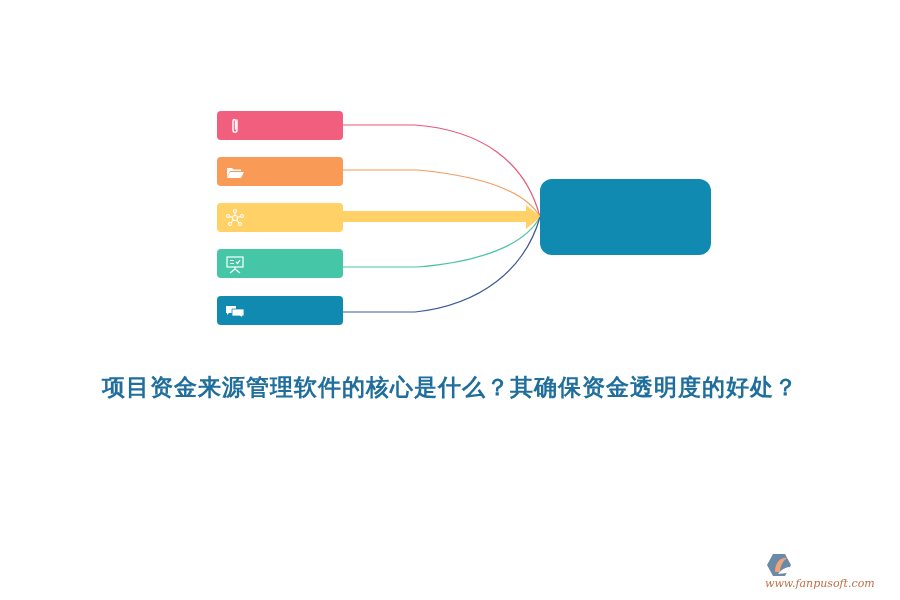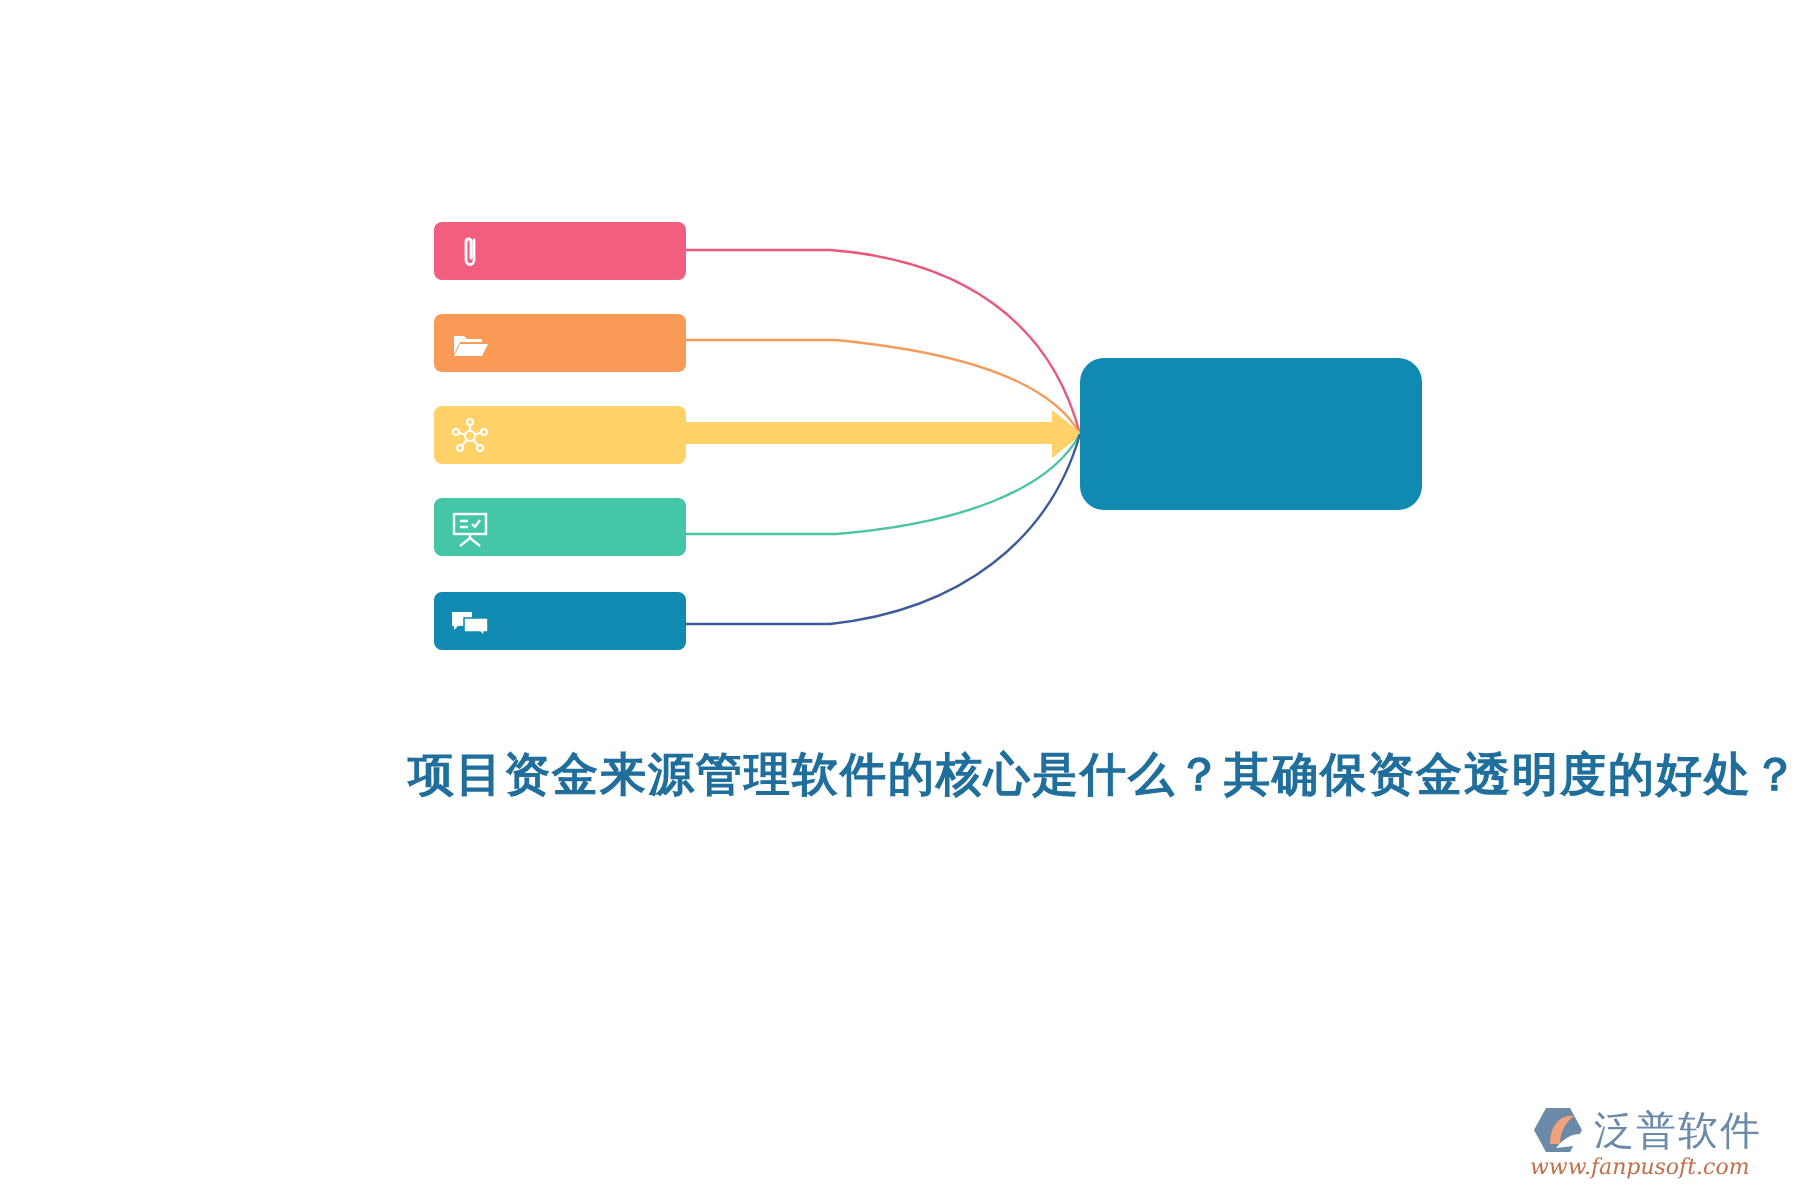--- a/index.html
+++ b/index.html
@@ -3,21 +3,21 @@
 <meta charset="utf-8">
 <style>
   html, body { margin:0; padding:0; }
   body { width:900px; height:600px; background:#ffffff; position:relative; overflow:hidden;
          font-family:"DejaVu Sans", sans-serif; }
   .node { position:absolute; left:217px; width:126px; height:29px; border-radius:4px; }
   .node .ic { position:absolute; left:8px; top:5px; width:20px; height:20px; }
   .center { position:absolute; left:540px; top:179px; width:171px; height:76px;
             border-radius:12px; }
   svg.links { position:absolute; left:0; top:0; }
-  .title { position:absolute; left:0; top:372px; width:900px; text-align:right;
+  .title { position:absolute; left:0; top:372px; width:900px; text-align:center;
            font-family:"DejaVu Serif", serif; font-size:23px; font-weight:bold;
            letter-spacing:1px; }
   .logo { position:absolute; left:765px; top:552px; width:130px; height:42px; }
   .logo-cn { position:absolute; left:32px; top:0; font-size:20px; color:#6a8aa8;
              font-family:"DejaVu Sans", sans-serif; letter-spacing:1px; }
   .logo-url { position:absolute; left:0; top:25px; font-size:11px; color:#c0704a;
               font-family:"DejaVu Serif", serif;font-style:italic; }
 </style>
 </head>
 <body>
@@ -74,15 +74,14 @@
 <div class="center" style="background:#118ab2;"></div>
 
 <div class="title" style="color:#1f6e9c;">项目资金来源管理软件的核心是什么？其确保资金透明度的好处？</div>
 
 <div class="logo">
   <svg width="28" height="26" viewBox="0 0 28 26" style="position:absolute;left:0;top:0;">
     <polygon points="8,2 20,2 26,13 20,24 8,24 2,13" fill="#6a8aa8"></polygon>
     <path d="M10 20 C10 10 16 5 22 6 C18 9 15 14 15 20 Z" fill="#f0a27a"></path>
     <path d="M13 22 C17 17 21 15 25 15 L22 21 Z" fill="#ffffff"></path>
   </svg>
-  <span class="logo-cn">泛普软件</span>
   <span class="logo-url">www.fanpusoft.com</span>
 </div>
 
 </body></html>

